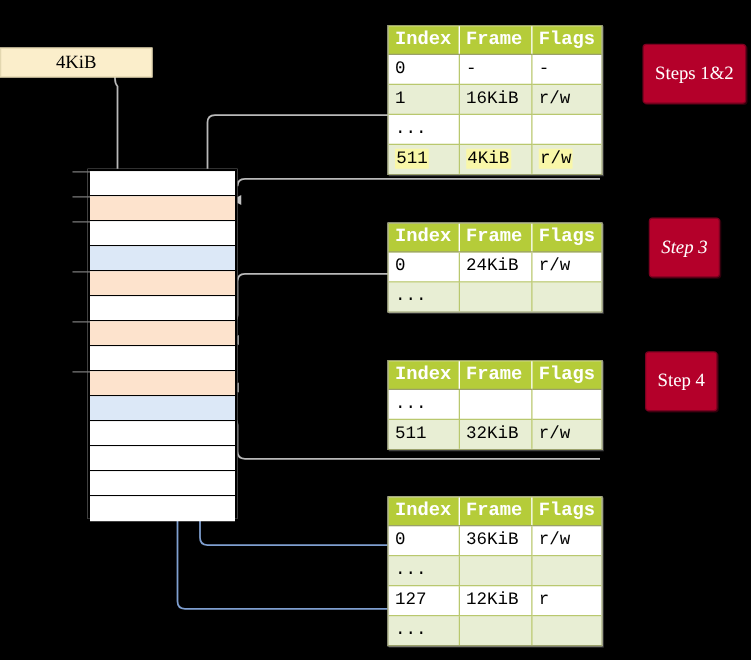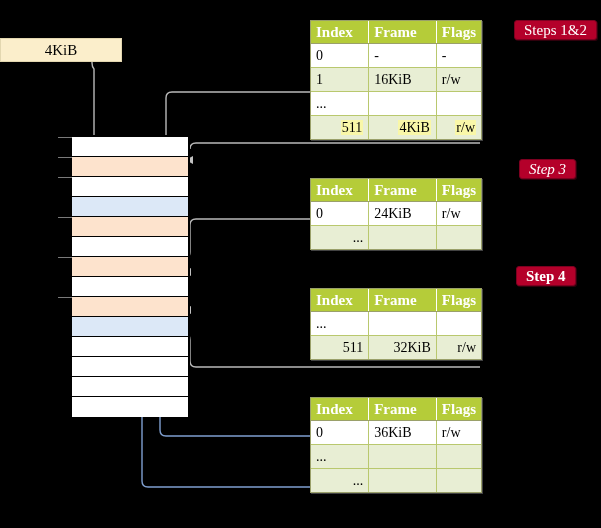--- a/index.html
+++ b/index.html
@@ -2,31 +2,31 @@
 <html><head>
 <meta charset="utf-8">
 <style>
   html,body{margin:0;padding:0;background:#000;}
   body{width:601px;height:528px;position:relative;overflow:hidden;
        font-family:"Liberation Serif", serif;}
   #stage{position:absolute;left:0;top:0;width:601px;height:528px;}
 
   
   .ptable{position:absolute;border:1px solid #9aa06a;background:#fff;
-          box-shadow:1px 1px 0 rgba(120,120,120,.55);}
+          box-shadow:1px 1px 0 rgba(120,120,120,.55);font-family:Liberation Mono, monospace;}
   .ptable table{border-collapse:collapse;width:100%;}
   .ptable th{background:#b5cc39;color:#fff;font-weight:bold;font-size:15px;
              text-align:left;padding:2px 5px;border-right:1px solid #fff;
              border-bottom:1px solid #9aa06a;line-height:18px;}
   .ptable th:last-child{border-right:none;}
   .ptable td{font-size:14px;padding:2px 5px;border-right:1px solid #b9c86e;
              border-bottom:1px solid #b9c86e;line-height:19px;color:#000;
              height:19px;white-space:nowrap;}
   .ptable td:last-child{border-right:none;}
-  .ptable tr:last-child td{border-bottom:none;text-align:right;}
+  .ptable tr:last-child td{border-bottom:none;}
   .r-white td{background:#ffffff;}
   .r-tint td{background:#e8eed4;}
   .ptable td .hl{background:#f9f7a8;padding:0 1px;}
   .c-idx{width:54px;}
   .c-frm{width:66px;}
 
   
   #memcol{position:absolute;left:70px;top:135px;width:120px;height:280px;
           border:2px solid #000;background:#fff;box-sizing:border-box;}
   .mrow{height:20px;box-sizing:border-box;border-bottom:1px solid #000;}
@@ -35,23 +35,23 @@
   .m-peach{background:#fde3cd;}
   .m-blue{background:#dce8f7;}
   .mtick{position:absolute;left:-14px;width:14px;height:0;
          border-top:1px solid #7a7a7a;}
 
   
   .box4k{position:absolute;left:0px;top:38px;width:120px;height:22px;
          background:#fbeecb;border:1px solid #e3d7b0;
          font-size:15px;text-align:center;line-height:22px;color:#000;}
   .badge{position:absolute;color:#fff;font-size:15px;line-height:18px;
-         padding:0 9px;border-radius:3px;
+         padding:14px 9px;border-radius:3px;
          background:#b4002a;border:1px solid #7d0020;
-         box-shadow:1px 1px 0 rgba(80,0,20,.6);white-space:nowrap;}
+         box-shadow:1px 1px 0 rgba(80,0,20,.6);white-space:nowrap;margin-top:15px;}
 
   
   #wires{position:absolute;left:0;top:0;width:601px;height:528px;}
 </style>
 </head>
 <body>
 
 <div id="stage">
 
   <svg id="wires" viewBox="0 0 601 528" xmlns="http://www.w3.org/2000/svg">
@@ -93,21 +93,21 @@
   <div class="box4k">
     <span>4KiB</span>
   </div>
 
   <div class="badge" style="left:514px;top:20px;">
     <span>Steps 1&amp;2</span>
   </div>
   <div class="badge" style="left:519px;top:159px;font-style:italic;">
     <span>Step 3</span>
   </div>
-  <div class="badge" style="left:516px;top:266px;font-weight:bold;">
+  <div class="badge" style="left:516px;top:266px;">
     <span>Step 4</span>
   </div>
 
   <div id="memcol">
       <div class="mrow m-white" style="position: relative;">
         <span class="mtick" style="top: 0px;"></span>
       </div>
       <div class="mrow m-peach" style="position: relative;">
         <span class="mtick" style="top: 0px;"></span>
       </div>
@@ -225,20 +225,25 @@
           <tr class="r-white">
             <td class="c-idx">0</td>
             <td class="c-frm">36KiB</td>
             <td class="">r/w</td>
           </tr>
           <tr class="r-tint">
             <td class="c-idx">...</td>
             <td class="c-frm">&nbsp;</td>
             <td class="">&nbsp;</td>
           </tr>
+          <tr class="r-white">
+            <td class="c-idx">127</td>
+            <td class="c-frm">12KiB</td>
+            <td class="">r</td>
+          </tr>
           <tr class="r-tint">
             <td class="c-idx">...</td>
             <td class="c-frm">&nbsp;</td>
             <td class="">&nbsp;</td>
           </tr>
         </tbody>
       </table>
     </div>
 
 </div>

